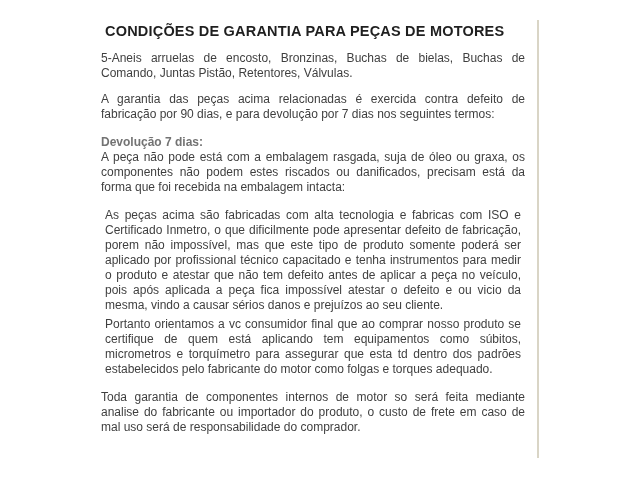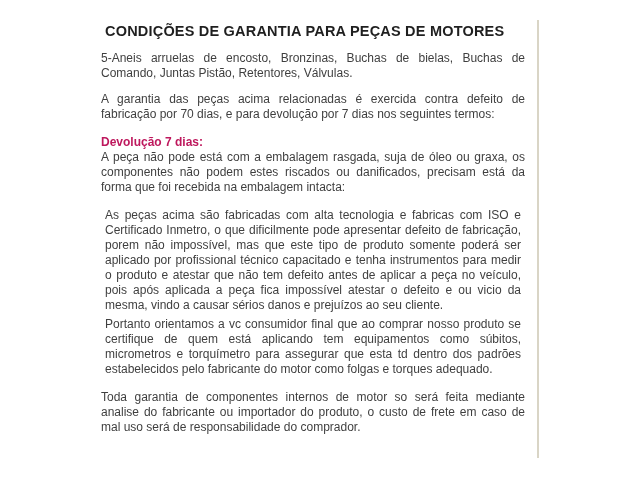--- a/index.html
+++ b/index.html
@@ -31,21 +31,21 @@
     color: #1f1f1f;
     text-align: left;
     padding-left: 4px;
     letter-spacing: 0.2px;
     white-space: nowrap;
   }
   .para { margin-top: 11px; }
   .para-gap { margin-top: 13px; }
   .section-heading {
     font-weight: bold;
-    color: #be185d;
+    color: #737373;
   }
   .tight { margin: 4px; }
   .right-divider {
     position: absolute;
     left: 537px;
     top: 20px;
     width: 2px;
     height: 438px;
     background: #d9d5c6;
   }
@@ -56,21 +56,21 @@
 <div class="page">
 
   <div class="right-divider"></div>
 
   <div class="doc">
 
     <h1 class="doc-title">CONDIÇÕES DE GARANTIA PARA PEÇAS DE MOTORES</h1>
 
     <p class="para">5-Aneis arruelas de encosto, Bronzinas, Buchas de bielas, Buchas de Comando, Juntas Pistão, Retentores, Válvulas.</p>
 
-    <p class="para">A garantia das peças acima relacionadas é exercida contra defeito de fabricação por 70 dias, e para devolução por 7 dias nos seguintes termos:</p>
+    <p class="para">A garantia das peças acima relacionadas é exercida contra defeito de fabricação por 90 dias, e para devolução por 7 dias nos seguintes termos:</p>
 
     <p class="para-gap">
       <strong class="section-heading">Devolução 7 dias:</strong><br>
       <span>A peça não pode está com a embalagem rasgada, suja de óleo ou graxa, os componentes não podem estes riscados ou danificados, precisam está da forma que foi recebida na embalagem intacta:</span>
     </p>
 
 
     <div class="para-gap">
       <p class="tight">As peças acima são fabricadas com alta tecnologia e fabricas com ISO e Certificado Inmetro, o que dificilmente pode apresentar defeito de fabricação, porem não impossível, mas que este tipo de produto somente poderá ser aplicado por profissional técnico capacitado e tenha instrumentos para medir o produto e atestar que não tem defeito antes de aplicar a peça no veículo, pois após aplicada a peça fica impossível atestar o defeito e ou vicio da mesma, vindo a causar sérios danos e prejuízos ao seu cliente.</p>
       <p class="tight">Portanto orientamos a vc consumidor final que ao comprar nosso produto se certifique de quem está aplicando tem equipamentos como súbitos, micrometros e torquímetro para assegurar que esta td dentro dos padrões estabelecidos pelo fabricante do motor como folgas e torques adequado.</p>

